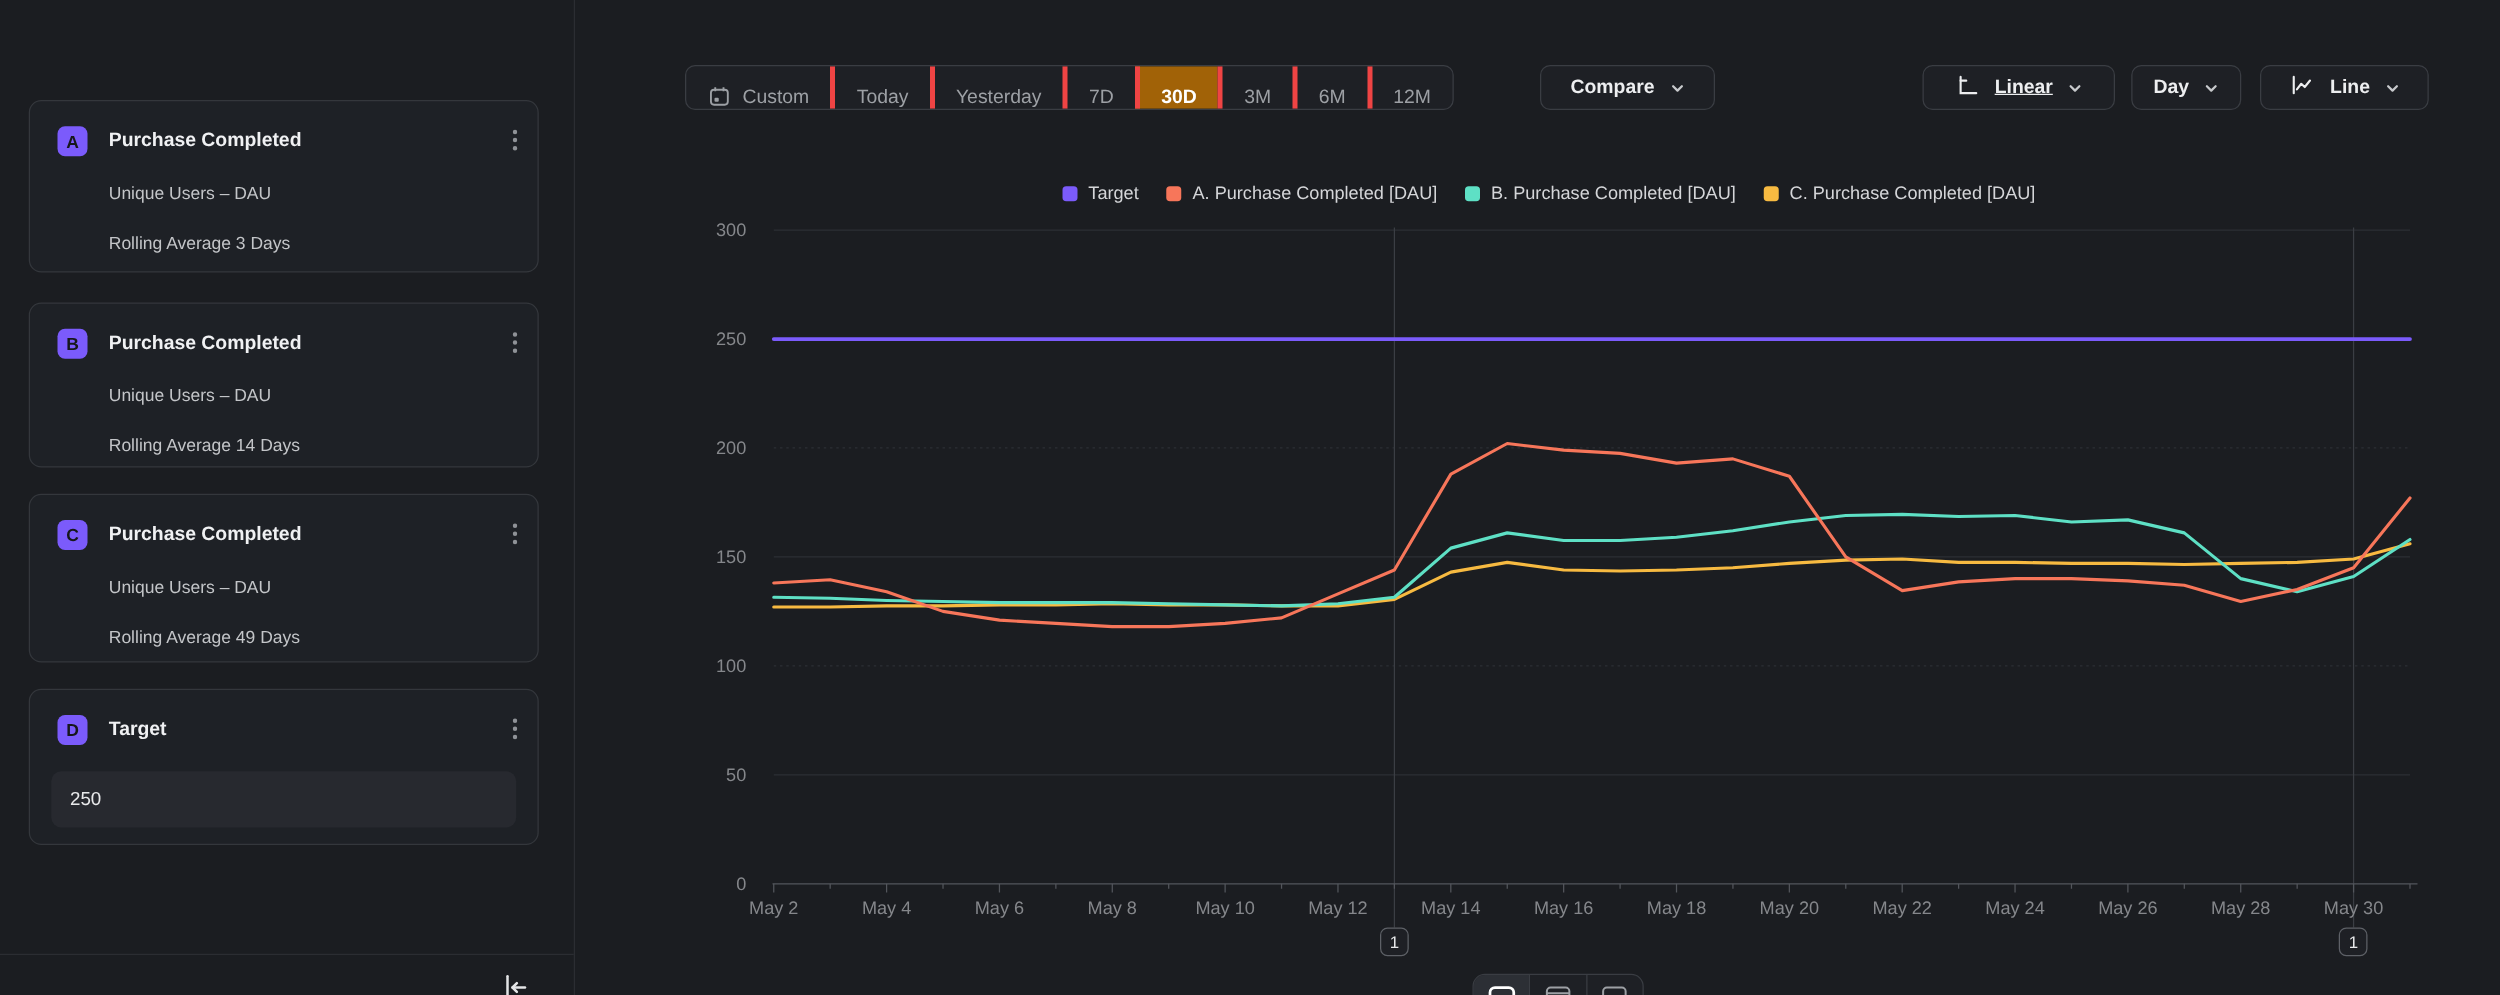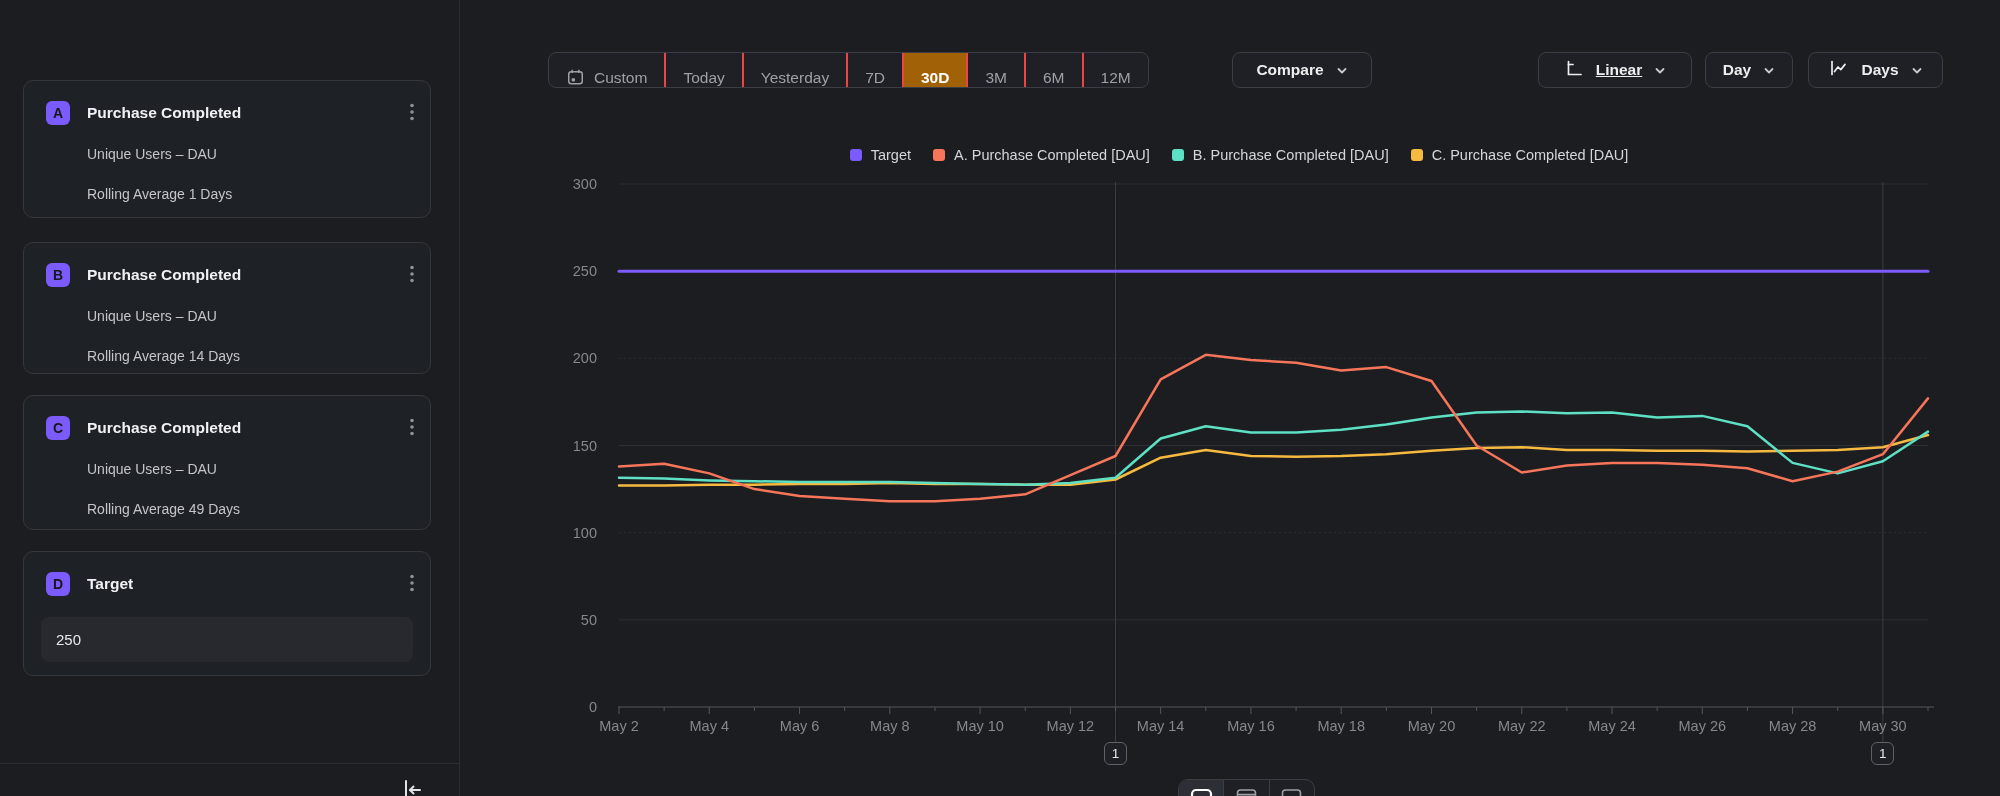--- a/index.html
+++ b/index.html
@@ -22,21 +22,21 @@
   .card-sub{margin:21px 16px 0 63px;font-size:14px;color:#c3c5c8;}
   .card-sub + .card-sub{margin-top:24px;}
   .target-input{position:absolute;left:17px;top:65px;width:372px;height:45px;box-sizing:border-box;background:#27292f;border:none;border-radius:8px;color:#e8e9eb;font-size:15px;padding:0 15px;font-family:inherit;}
   .filter-row{position:absolute;left:40px;top:729px;width:380px;display:flex;justify-content:space-between;align-items:center;}
   .filter-title{font-size:17px;font-weight:700;color:#9a9da1;}
   .sb-divider{position:absolute;left:0;top:763px;width:459px;height:1px;background:#2b2d32;}
   .collapse-btn{position:absolute;left:396px;top:777px;}
   
   .seg{position:absolute;left:548px;top:52px;height:36px;display:flex;align-items:stretch;background:#1e2025;border:1px solid #3a3d43;border-radius:8px;box-sizing:border-box;overflow:hidden;}
   .seg-item{display:flex;align-items:flex-end;gap:9px;padding:0 17px;font-size:15.5px;font-weight:500;color:#9da0a5;cursor:pointer;white-space:nowrap;}
-  .seg-item + .seg-item{border-left:2px solid #ef4444;}
+  .seg-item + .seg-item{border-left:4px solid #ef4444;}
   .seg-item.active{background:#a16207;color:#ffffff;font-weight:700;}
   .btn{position:absolute;top:52px;height:36px;display:flex;align-items:center;justify-content:center;gap:12px;background:#1e2025;border:1px solid #3a3d43;border-radius:8px;box-sizing:border-box;color:#edeef0;font-size:15.5px;font-weight:700;cursor:pointer;font-family:inherit;}
   .chev{color:#c7c9cc;display:flex;margin-top:1px;}
   
   #chart-svg{position:absolute;left:0;top:0;}
   #chart-svg text{font-family:"Liberation Sans","DejaVu Sans",sans-serif;}
   .legend{position:absolute;left:619px;top:147px;width:1240px;display:flex;justify-content:center;align-items:center;gap:22px;}
   .legend-item{display:flex;align-items:center;gap:9px;cursor:pointer;}
   .legend-swatch{width:12px;height:12px;border-radius:3px;flex:none;}
   .legend-label{font-size:14.5px;color:#d5d6d9;}
@@ -58,21 +58,21 @@
       <span class="card-title">Purchase Completed</span>
       <button class="icon-btn kebab">
         <span><svg width="4" height="18" viewBox="0 0 4 18" fill="#8f9297">
               <circle cx="2" cy="2.5" r="1.8"></circle>
               <circle cx="2" cy="9" r="1.8"></circle>
               <circle cx="2" cy="15.5" r="1.8"></circle>
             </svg></span>
       </button>
     </div>
     <div class="card-sub">Unique Users – DAU</div>
-    <div class="card-sub">Rolling Average 1 Days</div>
+    <div class="card-sub">Rolling Average 3 Days</div>
   </div>
 
   <div class="card" style="top:242px;height:132px;">
     <div class="card-head">
       <span class="badge">B</span>
       <span class="card-title">Purchase Completed</span>
       <button class="icon-btn kebab">
         <span><svg width="4" height="18" viewBox="0 0 4 18" fill="#8f9297">
               <circle cx="2" cy="2.5" r="1.8"></circle>
               <circle cx="2" cy="9" r="1.8"></circle>
@@ -192,21 +192,21 @@
           <path d="M2.5 4l3.5 3.5L9.5 4"></path>
         </svg>
       </span>
   </button>
 
   <button class="btn" style="left:1808px;width:135px;">
     <span><svg width="21" height="20" viewBox="0 0 21 20" fill="none" stroke="#edeef0" stroke-width="1.7" stroke-linecap="round" stroke-linejoin="round">
           <path d="M4 3.5v13"></path>
           <path d="M6.5 13.5l3.5-4.5 2.8 2.6 4.2-5.2"></path>
         </svg></span>
-    <span>Days</span>
+    <span>Line</span>
     <span class="chev">
         <svg width="12" height="12" viewBox="0 0 12 12" fill="none" stroke="currentColor" stroke-width="1.8" stroke-linecap="round" stroke-linejoin="round">
           <path d="M2.5 4l3.5 3.5L9.5 4"></path>
         </svg>
       </span>
   </button>
 
   <div class="legend" id="legend">
       <div class="legend-item">
         <span class="legend-swatch" style="background: rgb(123, 91, 251);"></span>

